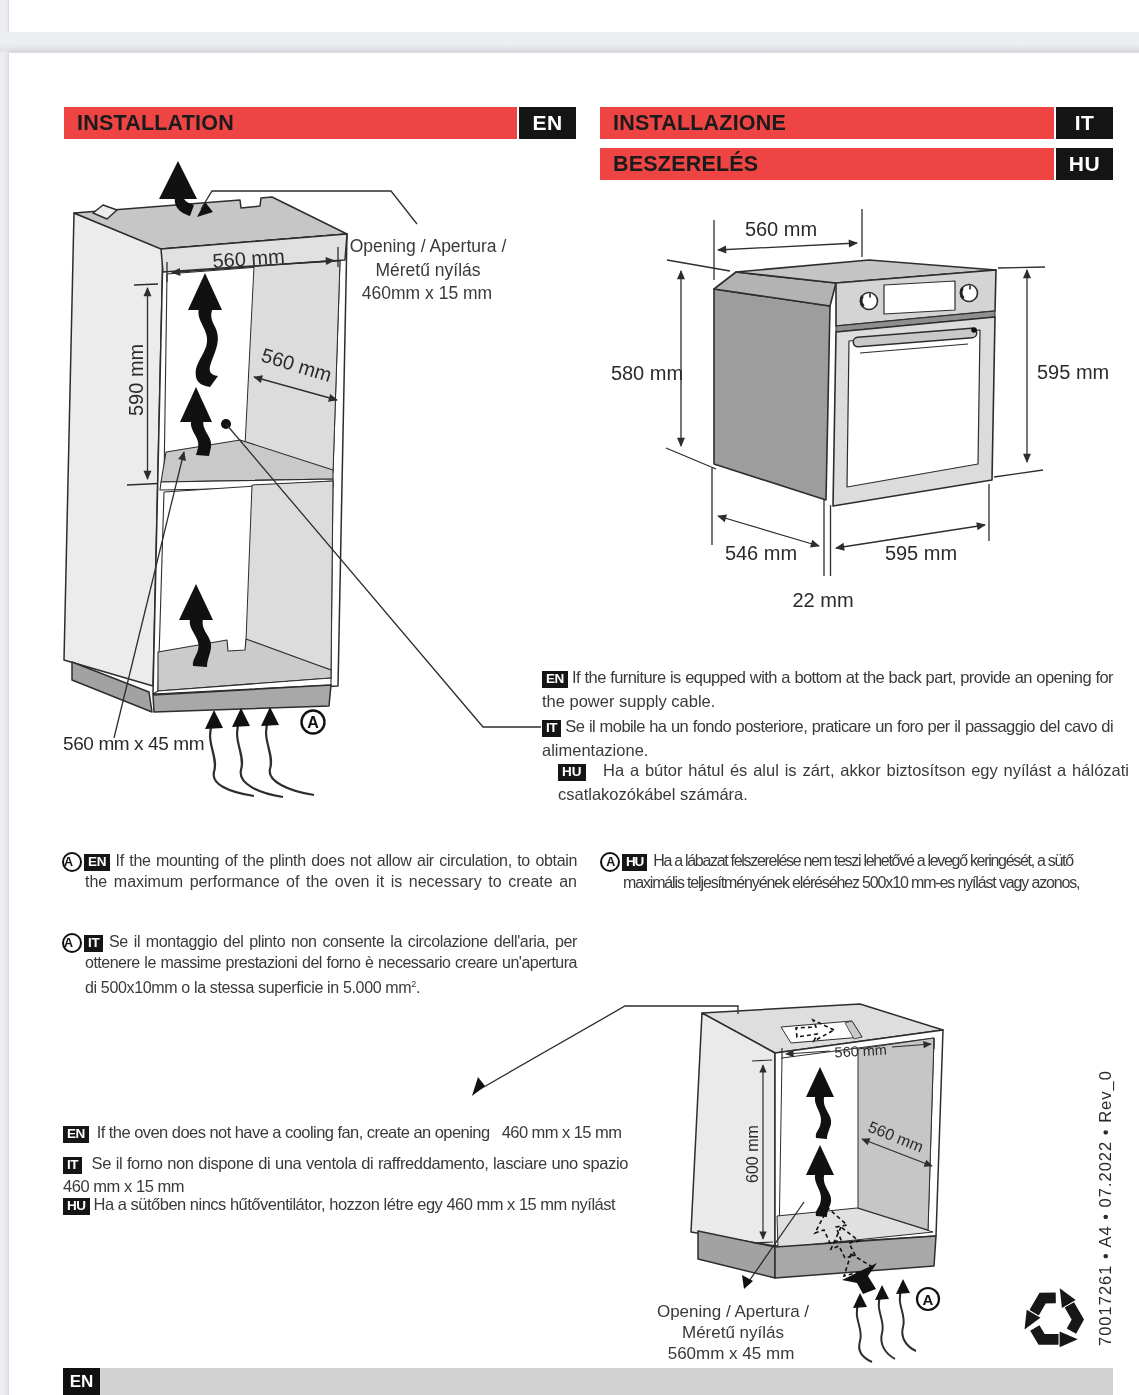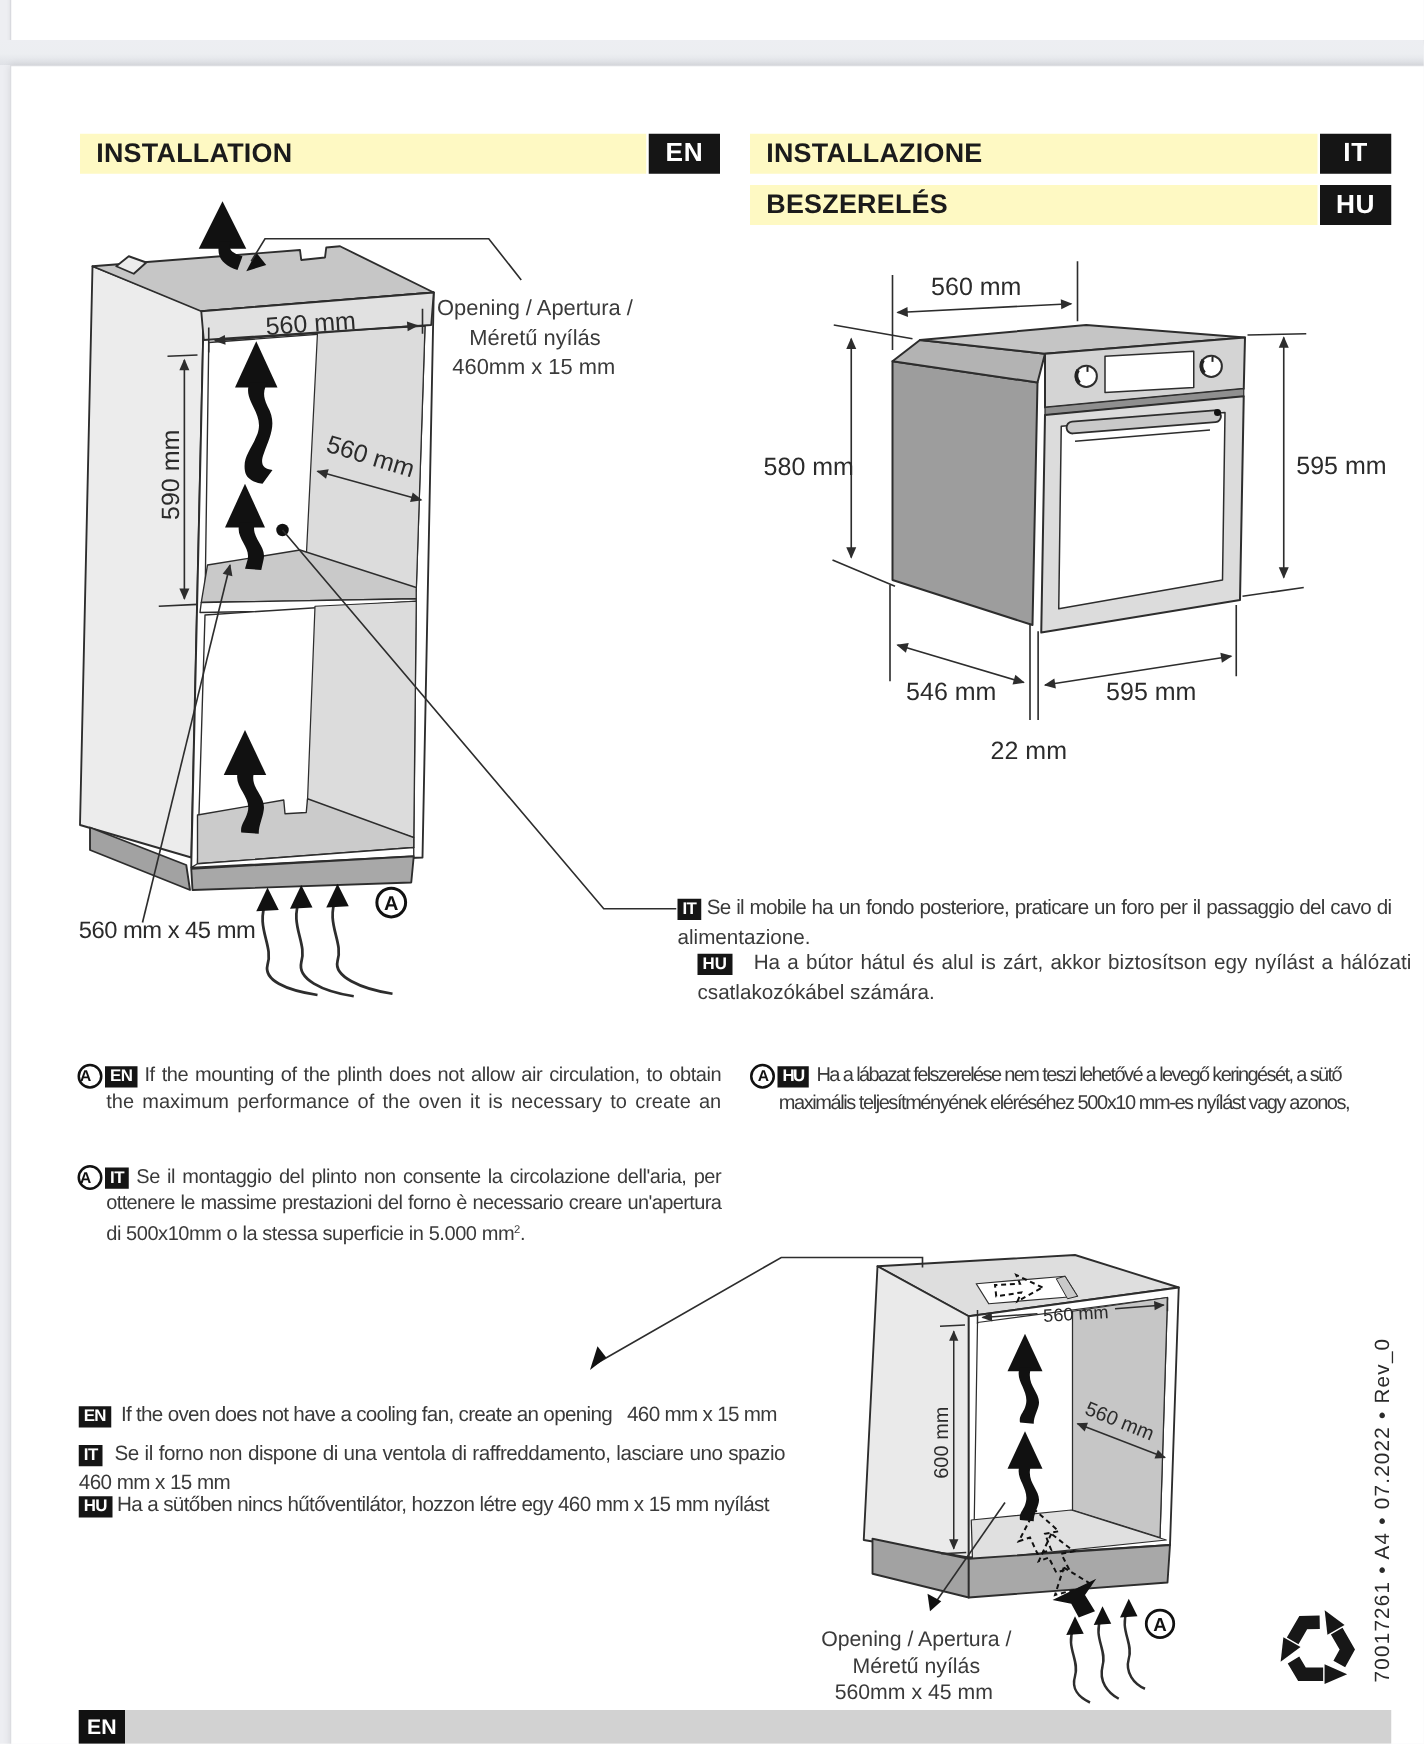--- a/index.html
+++ b/index.html
@@ -2,21 +2,21 @@
 <html><head>
 <meta charset="utf-8">
 <style>
   html,body{margin:0;padding:0;}
   body{width:1139px;height:1395px;background:#edeef2;overflow:hidden;position:relative;
        font-family:"Liberation Sans",sans-serif;}
   .prevpage{position:absolute;left:8px;top:-40px;width:1200px;height:71px;background:#fff;
             border:1px solid #d9dadf;box-shadow:0 2px 3px rgba(0,0,0,0.08);}
   .page{position:absolute;left:8px;top:52px;width:1200px;height:1400px;background:#fff;
         border:1px solid #dcdde1;box-shadow:0 0 6px rgba(0,0,0,0.10);}
-  .bar{position:absolute;background:#fef9c3;}
+  .bar{position:absolute;background:#ef4444;}
   .bar .t{position:absolute;left:13px;top:50%;transform:translateY(-50%);
           font-weight:bold;font-size:21.5px;color:#1b1b1b;letter-spacing:0.2px;}
   .lang{position:absolute;background:#151515;color:#fff;font-weight:bold;font-size:21px;
         display:flex;align-items:center;justify-content:center;letter-spacing:0.5px;}
   .tag{display:inline-block;background:#151515;color:#fff;font-weight:bold;font-size:13.5px;
        padding:1px 4px 2px 4px;line-height:14px;vertical-align:baseline;}
   .txt{position:absolute;color:#3a3a3a;font-size:16.5px;line-height:24px;}
   .jl{text-align:justify;text-align-last:justify;}
   .acirc{display:inline-block;width:16px;height:16px;border:2px solid #111;border-radius:50%;
          color:#111;font-weight:bold;font-size:12.5px;text-align:center;line-height:16px;}
@@ -39,20 +39,22 @@
   <div class="bar" style="left:600px;top:107px;width:454px;height:32px;text-align:center;">
     <span class="t">INSTALLAZIONE</span>
   </div>
   <div class="lang" style="left:1056px;top:107px;width:57px;height:32px;">IT</div>
   <div class="bar" style="left:600px;top:148px;width:454px;height:32px;">
     <span class="t">BESZERELÉS</span>
   </div>
   <div class="lang" style="left:1056px;top:148px;width:57px;height:32px;">HU</div>
 
   <div class="txt" style="left:542px;top:665px;width:571px;line-height:24px;">
+    <div class="jl" style="letter-spacing:-0.58px;"><span class="tag">EN</span> If the furniture is equpped with a bottom at the back part, provide an opening for</div>
+    <div>the power supply cable.</div>
   </div>
   <div class="txt" style="left:542px;top:714px;width:571px;line-height:24px;">
     <div class="jl" style="letter-spacing:-0.58px;"><span class="tag">IT</span> Se il mobile ha un fondo posteriore, praticare un foro per il passaggio del cavo di</div>
     <div>alimentazione.</div>
   </div>
   <div class="txt" style="left:542px;top:758px;width:571px;line-height:24px;margin-left:16px;">
     <div class="jl"><span class="tag">HU</span> &nbsp; Ha a bútor hátul és alul is zárt, akkor biztosítson egy nyílást a hálózati</div>
     <div>csatlakozókábel számára.</div>
   </div>
 

